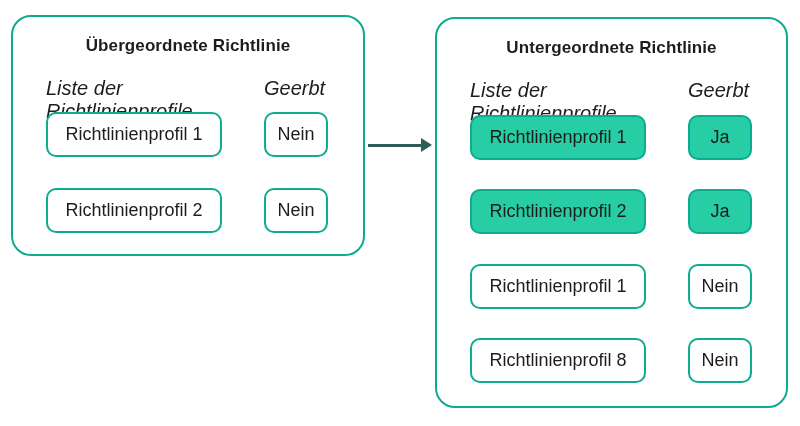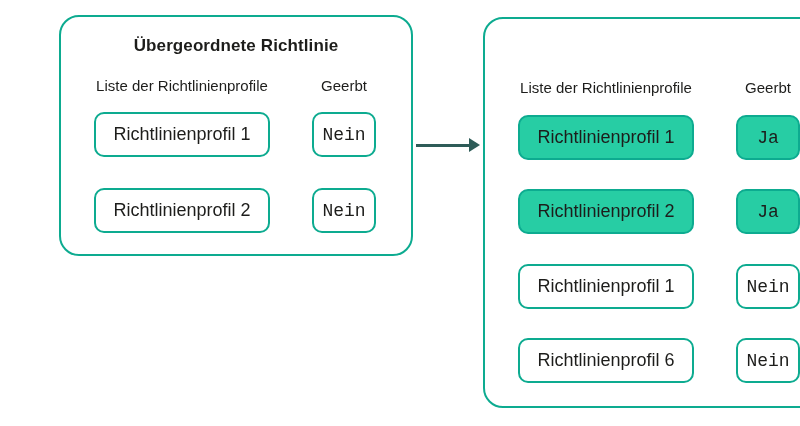--- a/index.html
+++ b/index.html
@@ -5,39 +5,39 @@
   :root{
     --border-teal:#0dab90;
     --fill-teal:#27cda4;
     --arrow:#2e5c58;
     --text:#1d1d1b;
     --background:#ffffff;
   }
   *{margin:0;padding:0;box-sizing:border-box;}
   html,body{width:800px;height:426px;background:var(--background);overflow:hidden;
     font-family:"Liberation Sans", sans-serif;color:var(--text);}
-  .canvas{position:relative;width:688px;height:426px;background:var(--background);margin-left:48px;}
+  .canvas{position:relative;width:688px;height:426px;background:var(--background);}
 
   .panel{position:absolute;border:2px solid var(--border-teal);border-radius:20px;background:var(--background);}
   .panel.parent{left:11px;top:15px;width:354px;height:241px;}
   .panel.child{left:435px;top:17px;width:353px;height:391px;}
 
   .panel-title{position:absolute;top:19px;left:0;width:100%;text-align:center;
     font-size:17px;font-weight:bold;letter-spacing:.1px;}
 
-  .col-header{position:absolute;top:60px;font-size:15px;text-align:center;}
+  .col-header{position:absolute;top:60px;font-size:20px;font-style:italic;}
   .col-header.profiles{left:33px;width:176px;}
   .col-header.inherited{left:251px;width:64px;}
 
   .row{position:absolute;left:0;width:100%;height:45px;}
   .cell{position:absolute;top:0;height:45px;border:2px solid var(--border-teal);
     border-radius:10px;display:flex;align-items:center;justify-content:center;
     font-size:18px;background:var(--background);}
   .cell.profile{left:33px;width:176px;}
-  .cell.inh{left:251px;width:64px;font-family:Liberation Mono, monospace;}
+  .cell.inh{left:251px;width:64px;}
   .cell.filled{background:var(--fill-teal);}
 
   .arrow{position:absolute;left:366px;top:137px;width:66px;height:16px;}
   .arrow-line{position:absolute;left:2px;top:6.5px;width:54px;height:3px;background:var(--arrow);}
   .arrow-head{position:absolute;right:0;top:1px;width:0;height:0;
     border-left:11px solid var(--arrow);border-top:7px solid transparent;border-bottom:7px solid transparent;}
 </style>
 </head>
 <body>
 
@@ -57,34 +57,35 @@
       <div class="cell inh outline">Nein</div>
     </div>
   </section>
 
   <div class="arrow">
     <div class="arrow-line"></div>
     <div class="arrow-head"></div>
   </div>
 
   <section class="panel child">
+    <h2 class="panel-title">Untergeordnete Richtlinie</h2>
     <div class="col-header profiles">Liste der Richtlinienprofile</div>
     <div class="col-header inherited">Geerbt</div>
 
     <div class="row" style="top:96px">
       <div class="cell profile filled">Richtlinienprofil 1</div>
       <div class="cell inh filled">Ja</div>
     </div>
     <div class="row" style="top:170px">
       <div class="cell profile filled">Richtlinienprofil 2</div>
       <div class="cell inh filled">Ja</div>
     </div>
     <div class="row" style="top:245px">
       <div class="cell profile outline">Richtlinienprofil 1</div>
       <div class="cell inh outline">Nein</div>
     </div>
     <div class="row" style="top:319px">
-      <div class="cell profile outline">Richtlinienprofil 6</div>
+      <div class="cell profile outline">Richtlinienprofil 8</div>
       <div class="cell inh outline">Nein</div>
     </div>
   </section>
 
 </div>
 
 </body></html>

